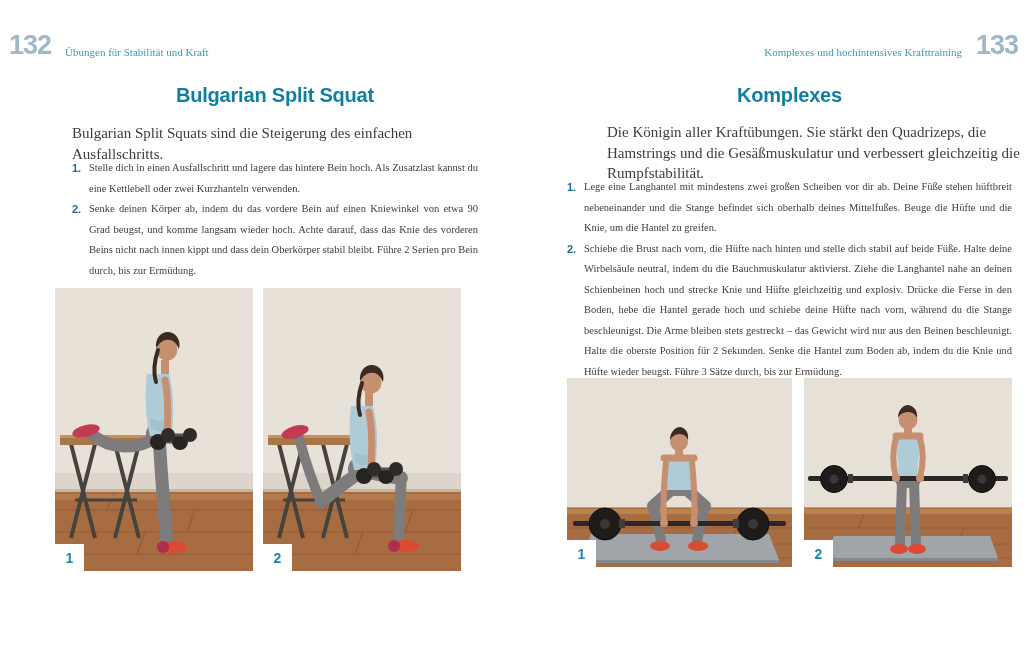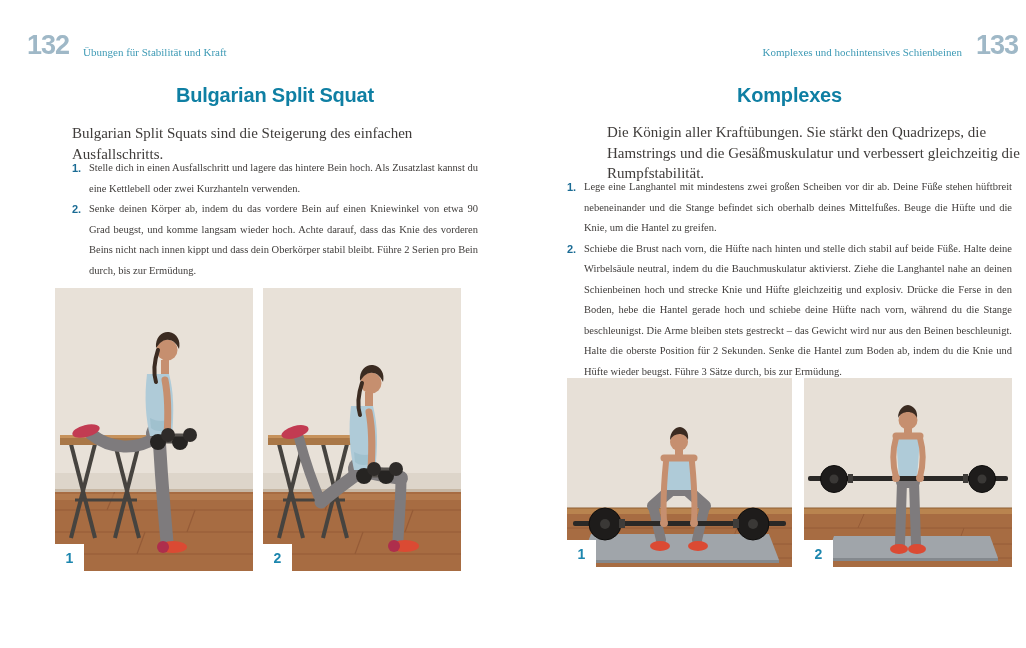--- a/index.html
+++ b/index.html
@@ -9,21 +9,21 @@
   }
   .abs{position:absolute;}
   
   .pagenum{
     font-family:"Liberation Sans", sans-serif;font-weight:bold;
     font-size:27px;color:#9fb8c7;letter-spacing:-1px;
   }
   .header-label{
     font-family:Liberation Serif, serif;font-size:11px;color:#3e9ab5;
   }
-  .header-left{left:9px;top:30px;display:flex;align-items:flex-end;gap:14px;margin-left:18px;}
+  .header-left{left:9px;top:30px;display:flex;align-items:flex-end;gap:14px;}
   .header-right{right:8px;top:30px;display:flex;align-items:flex-end;gap:14px;}
   .header-left .header-label{padding-bottom:3px;}
   .header-right .header-label{padding-bottom:3px;}
   
   .col{position:absolute;}
   .col-left{left:72px;width:406px;}
   .col-right{left:567px;width:445px;}
   .ex-title{
     font-family:"Liberation Sans", sans-serif;font-weight:bold;
     font-size:20px;letter-spacing:-0.2px;color:#0f7fa3;text-align:center;
@@ -47,21 +47,21 @@
   }
 </style>
 </head>
 <body>
 
 <div class="abs header-left">
   <span class="pagenum">132</span>
   <span class="header-label">Übungen für Stabilität und Kraft</span>
 </div>
 <div class="abs header-right">
-  <span class="header-label">Komplexes und hochintensives Schienbeinen</span>
+  <span class="header-label">Komplexes und hochintensives Krafttraining</span>
   <span class="pagenum">133</span>
 </div>
 
 <div class="col col-left" style="top:84px;">
   <div class="ex-title">Bulgarian Split Squat</div>
 </div>
 <div class="col col-left intro" style="top:123px;">Bulgarian Split Squats sind die Steigerung des einfachen Ausfallschritts.</div>
 <div class="col col-left steps" style="top:158px;">
   <div class="step">
     <span class="step-num">1.</span>

